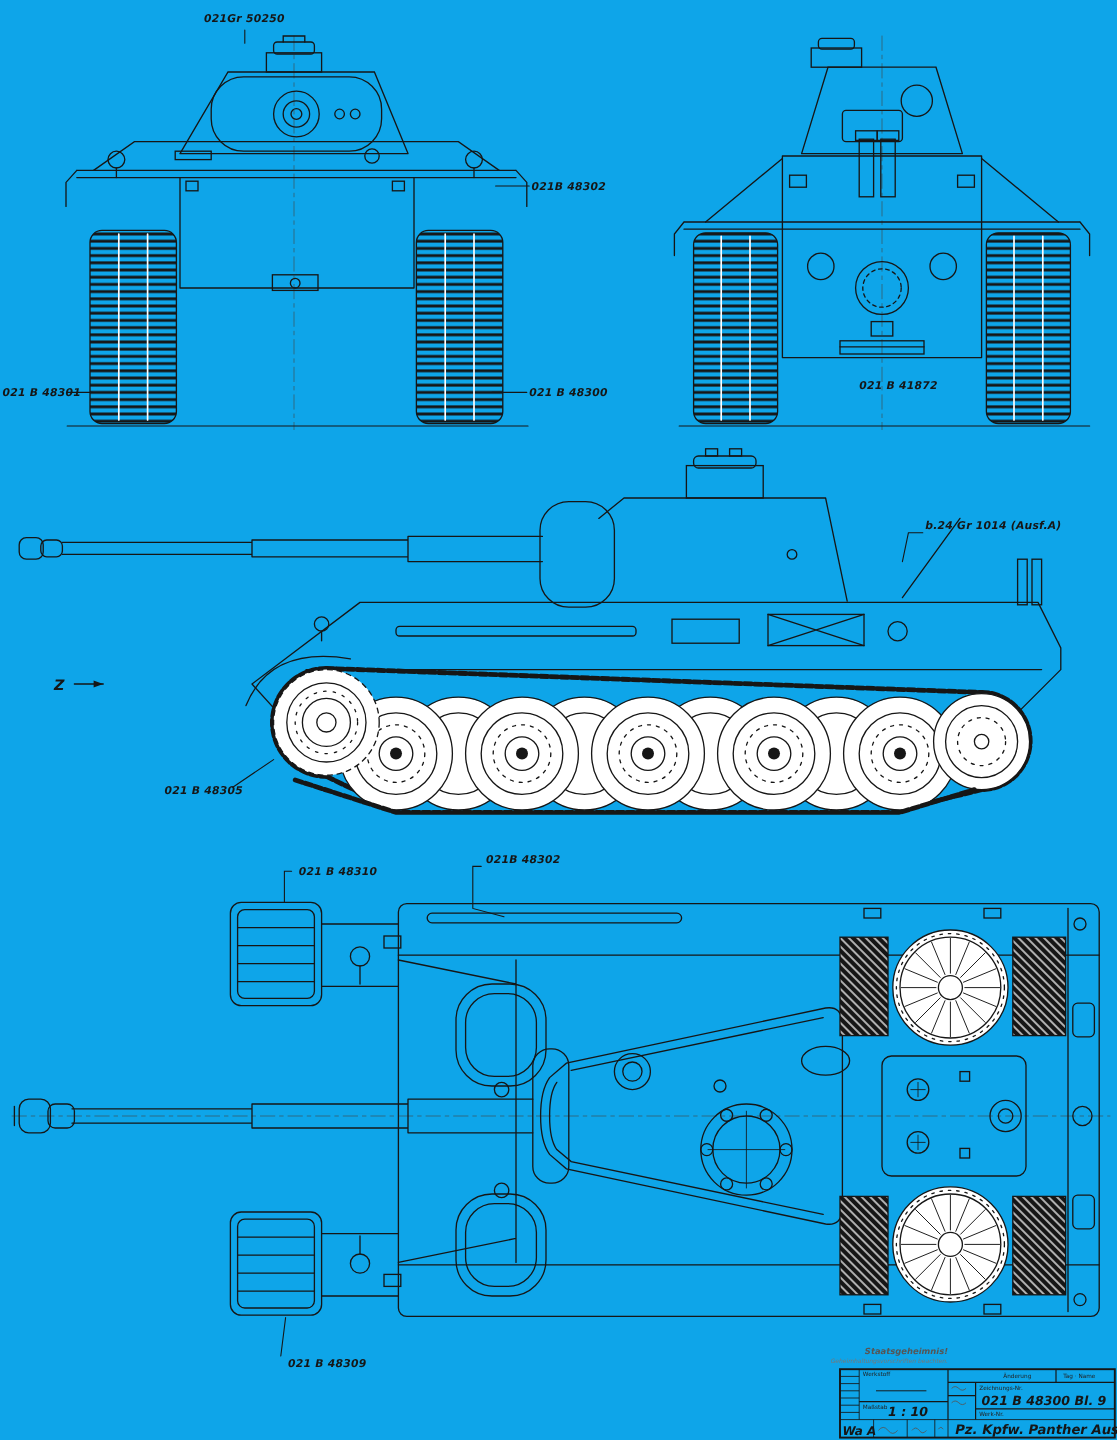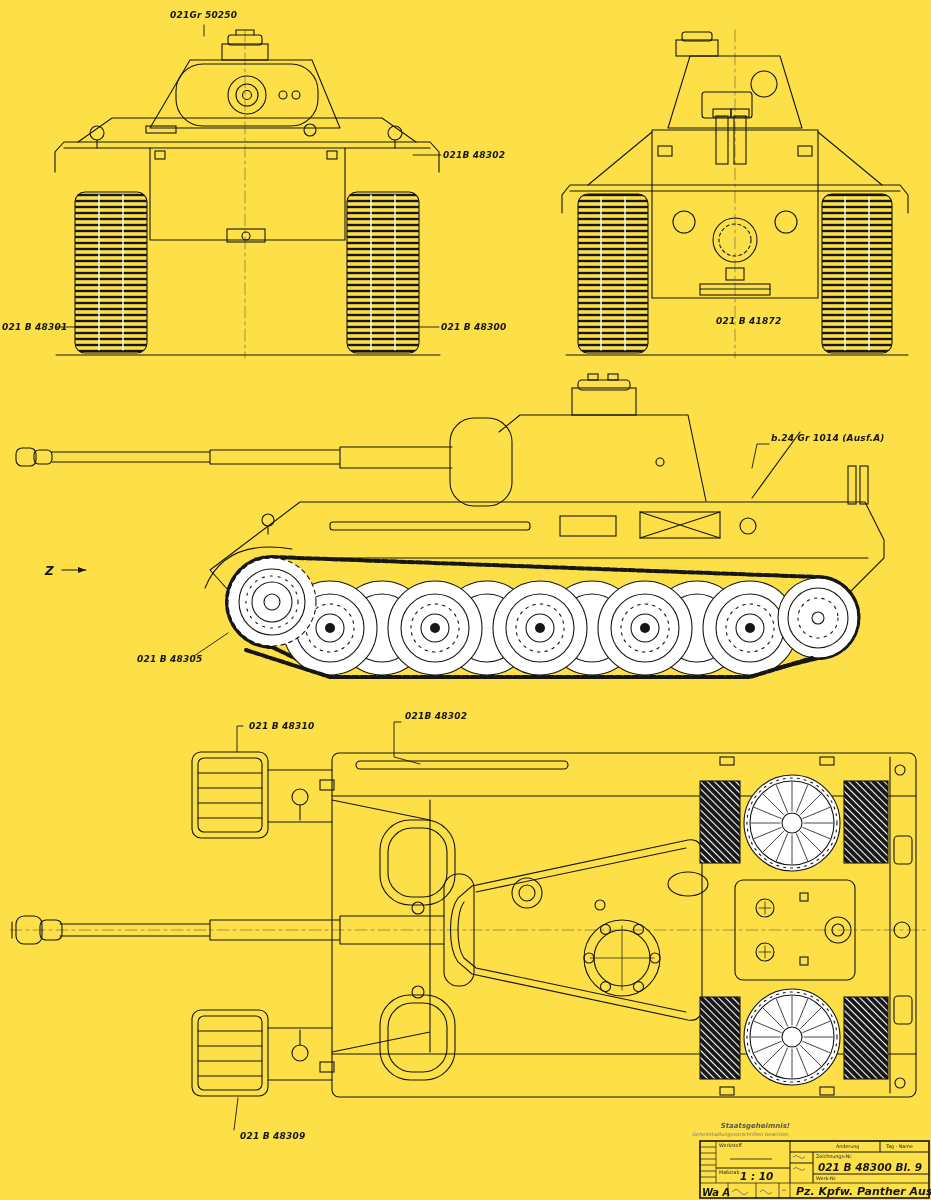--- a/index.html
+++ b/index.html
@@ -1,16 +1,16 @@
 <!DOCTYPE html>
 <html><head>
 <meta charset="utf-8">
 <style>
   html,body{margin:0;padding:0;background:#ffffff;}
-  #sheet{position:relative;width:931px;height:1200px;background:#fde047;overflow:hidden;
+  #sheet{position:relative;width:931px;height:1200px;background:#0ea5e9;overflow:hidden;
          font-family:"DejaVu Sans",sans-serif;}
   svg text{fill:#161616;}
   .lbl{font:italic 700 9px "DejaVu Sans",sans-serif;letter-spacing:.2px;}
   .lbl-z{font:italic 700 12px "DejaVu Sans",sans-serif;}
   .tb-tiny{font:400 4.8px "DejaVu Sans",sans-serif;fill:#222;}
   .tb-num{font:italic 700 10.5px "DejaVu Sans",sans-serif;}
   .tb-title{font:italic 700 11px "DejaVu Sans",sans-serif;}
   .tb-wa{font:italic 700 10px "DejaVu Sans",sans-serif;}
   .sec1{font:italic 700 7px "DejaVu Sans",sans-serif;fill:#555;}
   .sec2{font:italic 400 5px "DejaVu Sans",sans-serif;fill:#777;}

